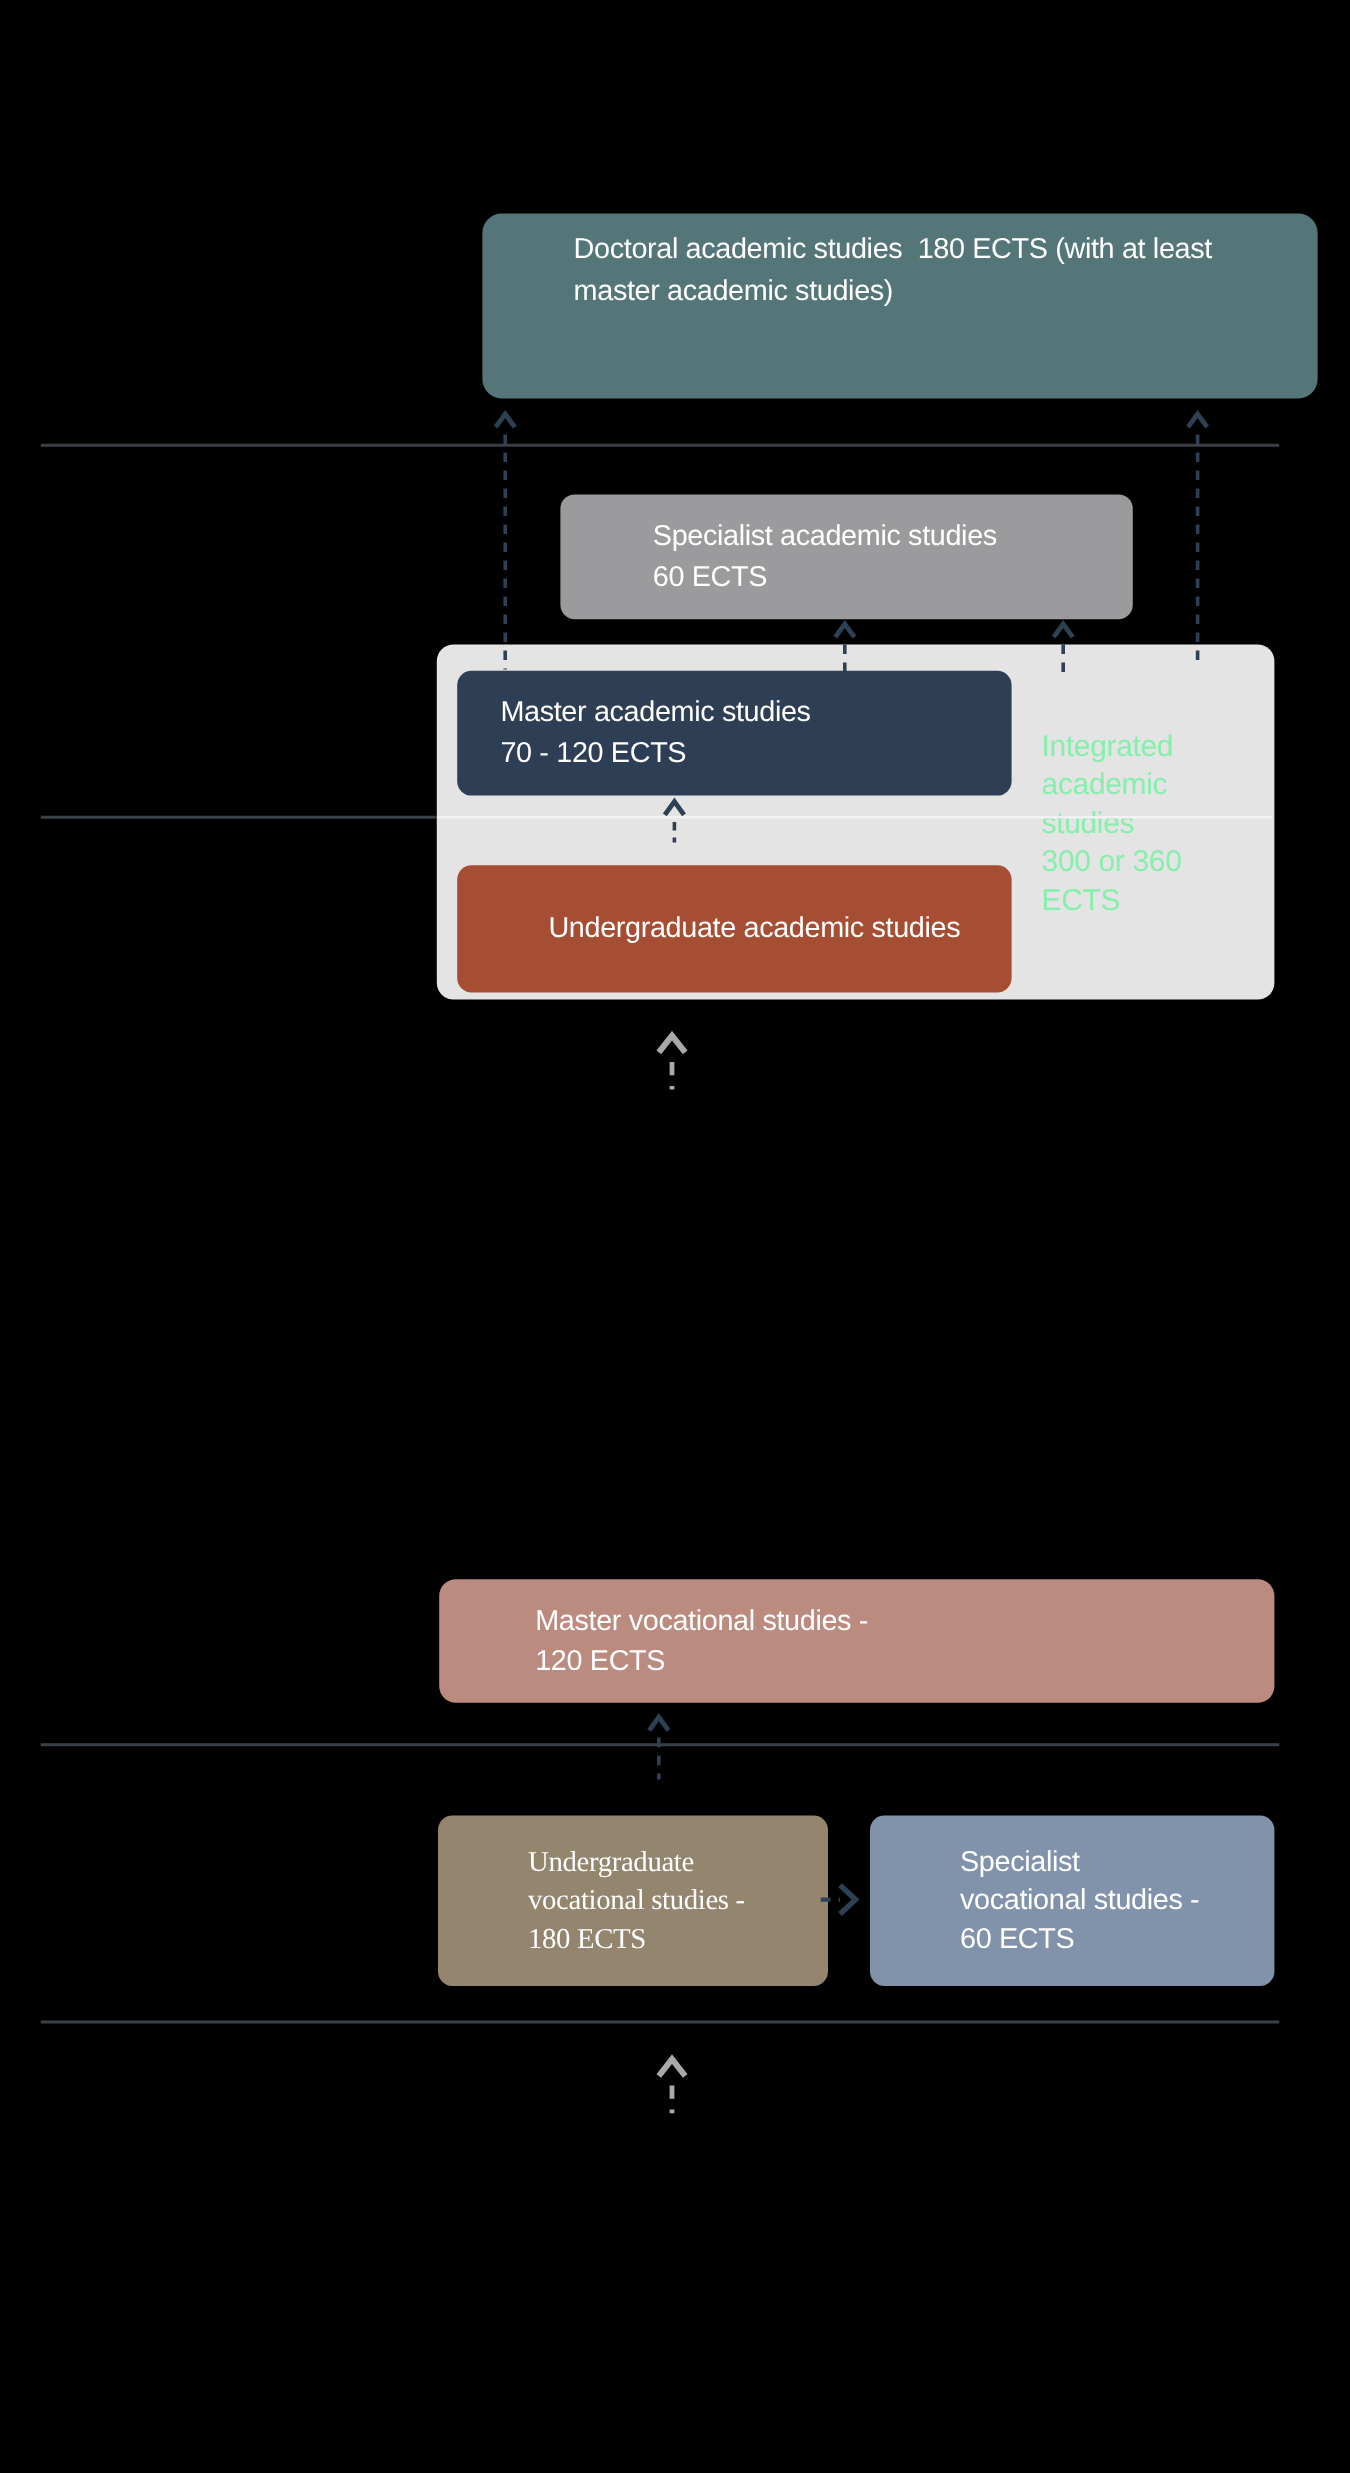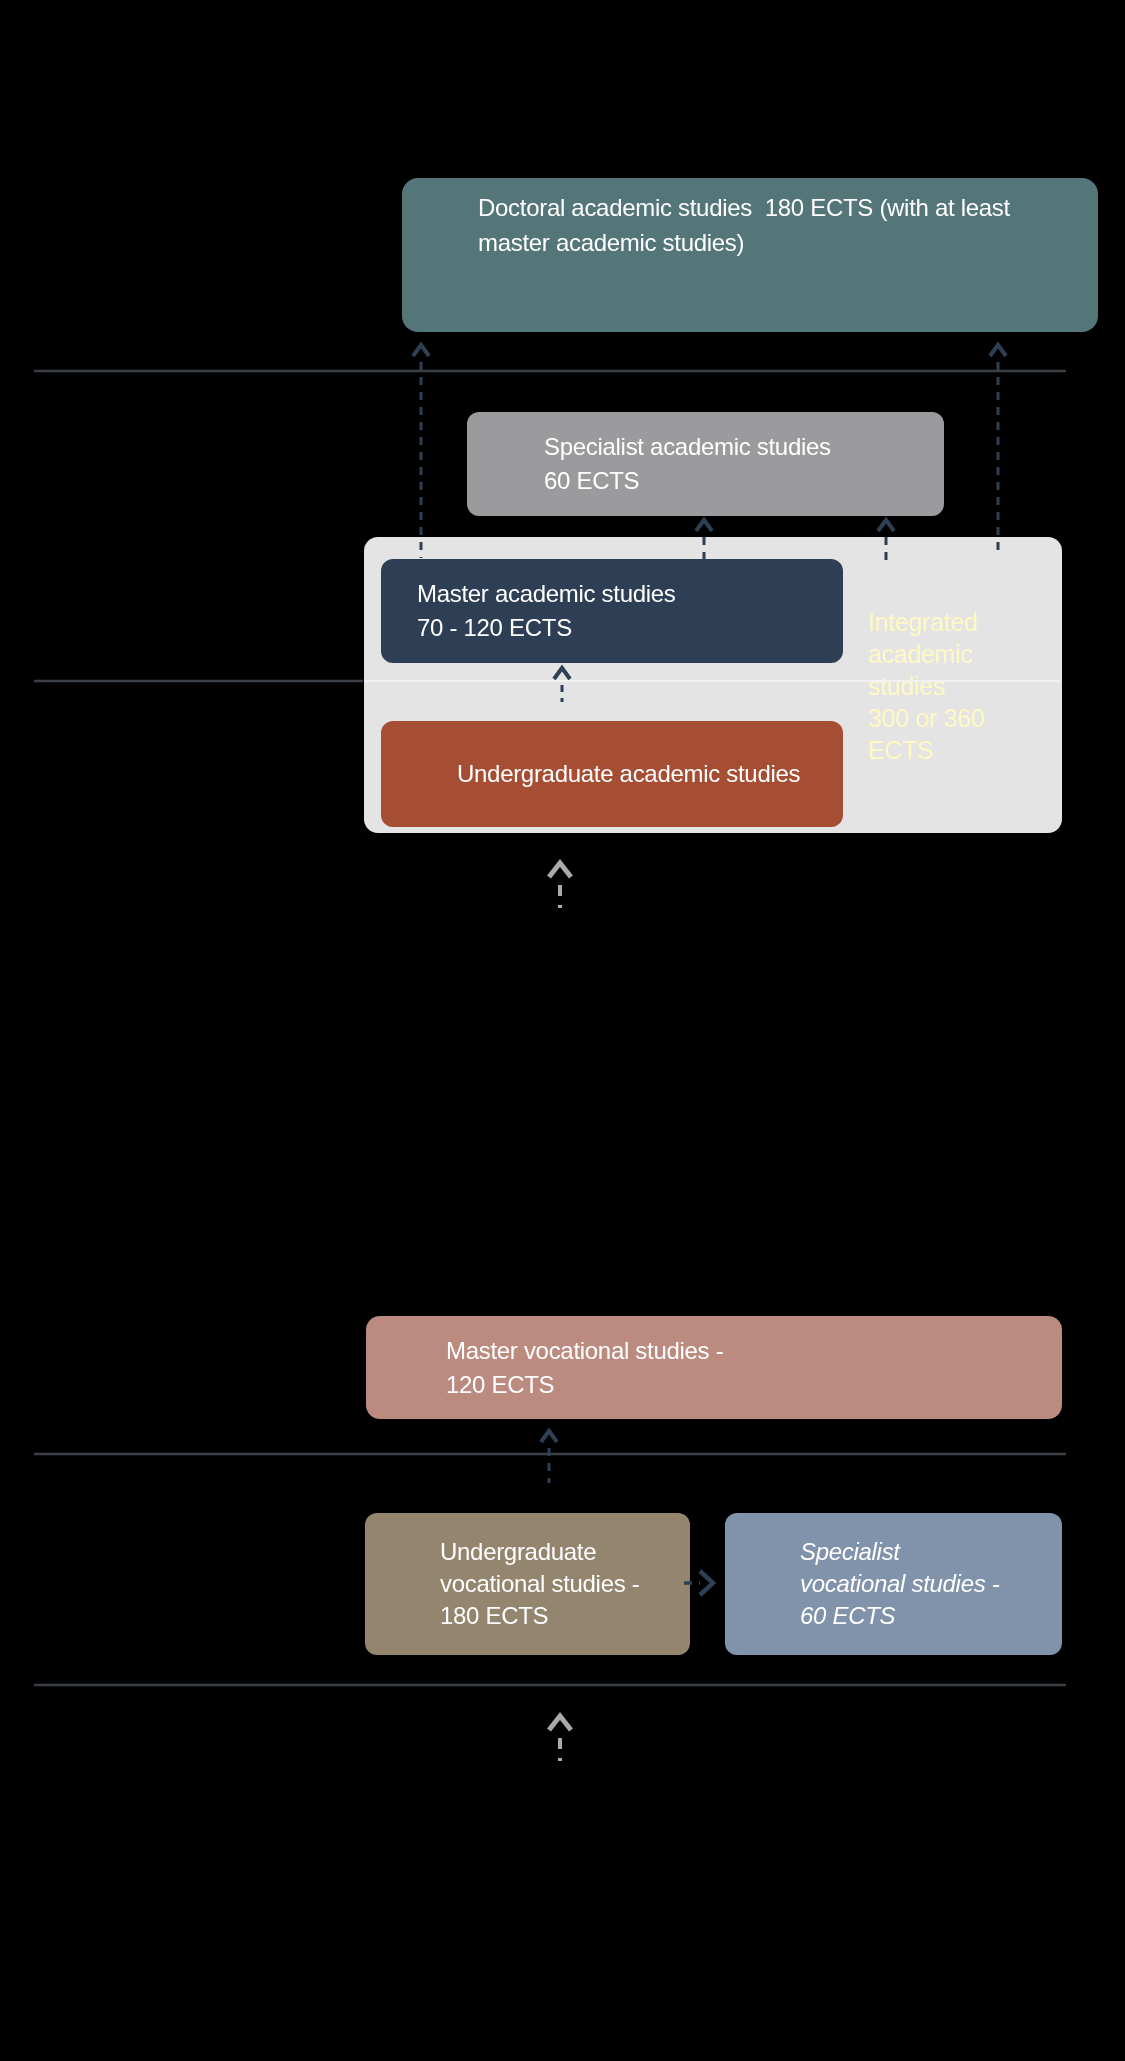--- a/index.html
+++ b/index.html
@@ -15,25 +15,25 @@
   .node .ln{white-space:pre;}
   .container-panel{
     position:absolute;background:#e4e4e4;border-radius:14px;z-index:1;
   }
   
   .doctoral{left:366px;top:178px;width:696px;height:154px;border-radius:16px;
             justify-content:flex-start;padding:12px 20px 0 76px;line-height:35px;margin-left:36px;}
   .spec-acad{left:467px;top:412px;width:477px;height:104px;border-radius:12px;padding-left:77px;}
   .master-acad{left:381px;top:559px;width:462px;height:104px;border-radius:12px;padding-left:36px;}
   .under-acad{left:381px;top:704px;width:462px;height:106px;border-radius:12px;padding-left:76px;margin-top:17px;}
-  .integrated{left:868px;top:606px;width:190px;height:170px;color:#fef9c3;
+  .integrated{left:868px;top:606px;width:190px;height:170px;color:#86efac;
               font-size:25px;line-height:32px;justify-content:flex-start;z-index:2;}
   .master-voc{left:366px;top:1316px;width:696px;height:103px;border-radius:14px;padding-left:80px;}
-  .under-voc{left:365px;top:1513px;width:325px;height:142px;border-radius:12px;padding-left:75px;line-height:32px;}
-  .spec-voc{left:725px;top:1513px;width:337px;height:142px;border-radius:12px;padding-left:75px;line-height:32px;font-style:italic;}
+  .under-voc{left:365px;top:1513px;width:325px;height:142px;border-radius:12px;padding-left:75px;line-height:32px;font-family:Liberation Serif, serif;}
+  .spec-voc{left:725px;top:1513px;width:337px;height:142px;border-radius:12px;padding-left:75px;line-height:32px;}
   .acad-panel{left:364px;top:537px;width:698px;height:296px;}
   .svg-overlay{position:absolute;left:0;top:0;z-index:6;pointer-events:none;}
 </style>
 </head>
 <body>
 
 <div class="stage">
 
   <div class="container-panel acad-panel" style="background: rgb(228, 228, 228);"></div>
 

